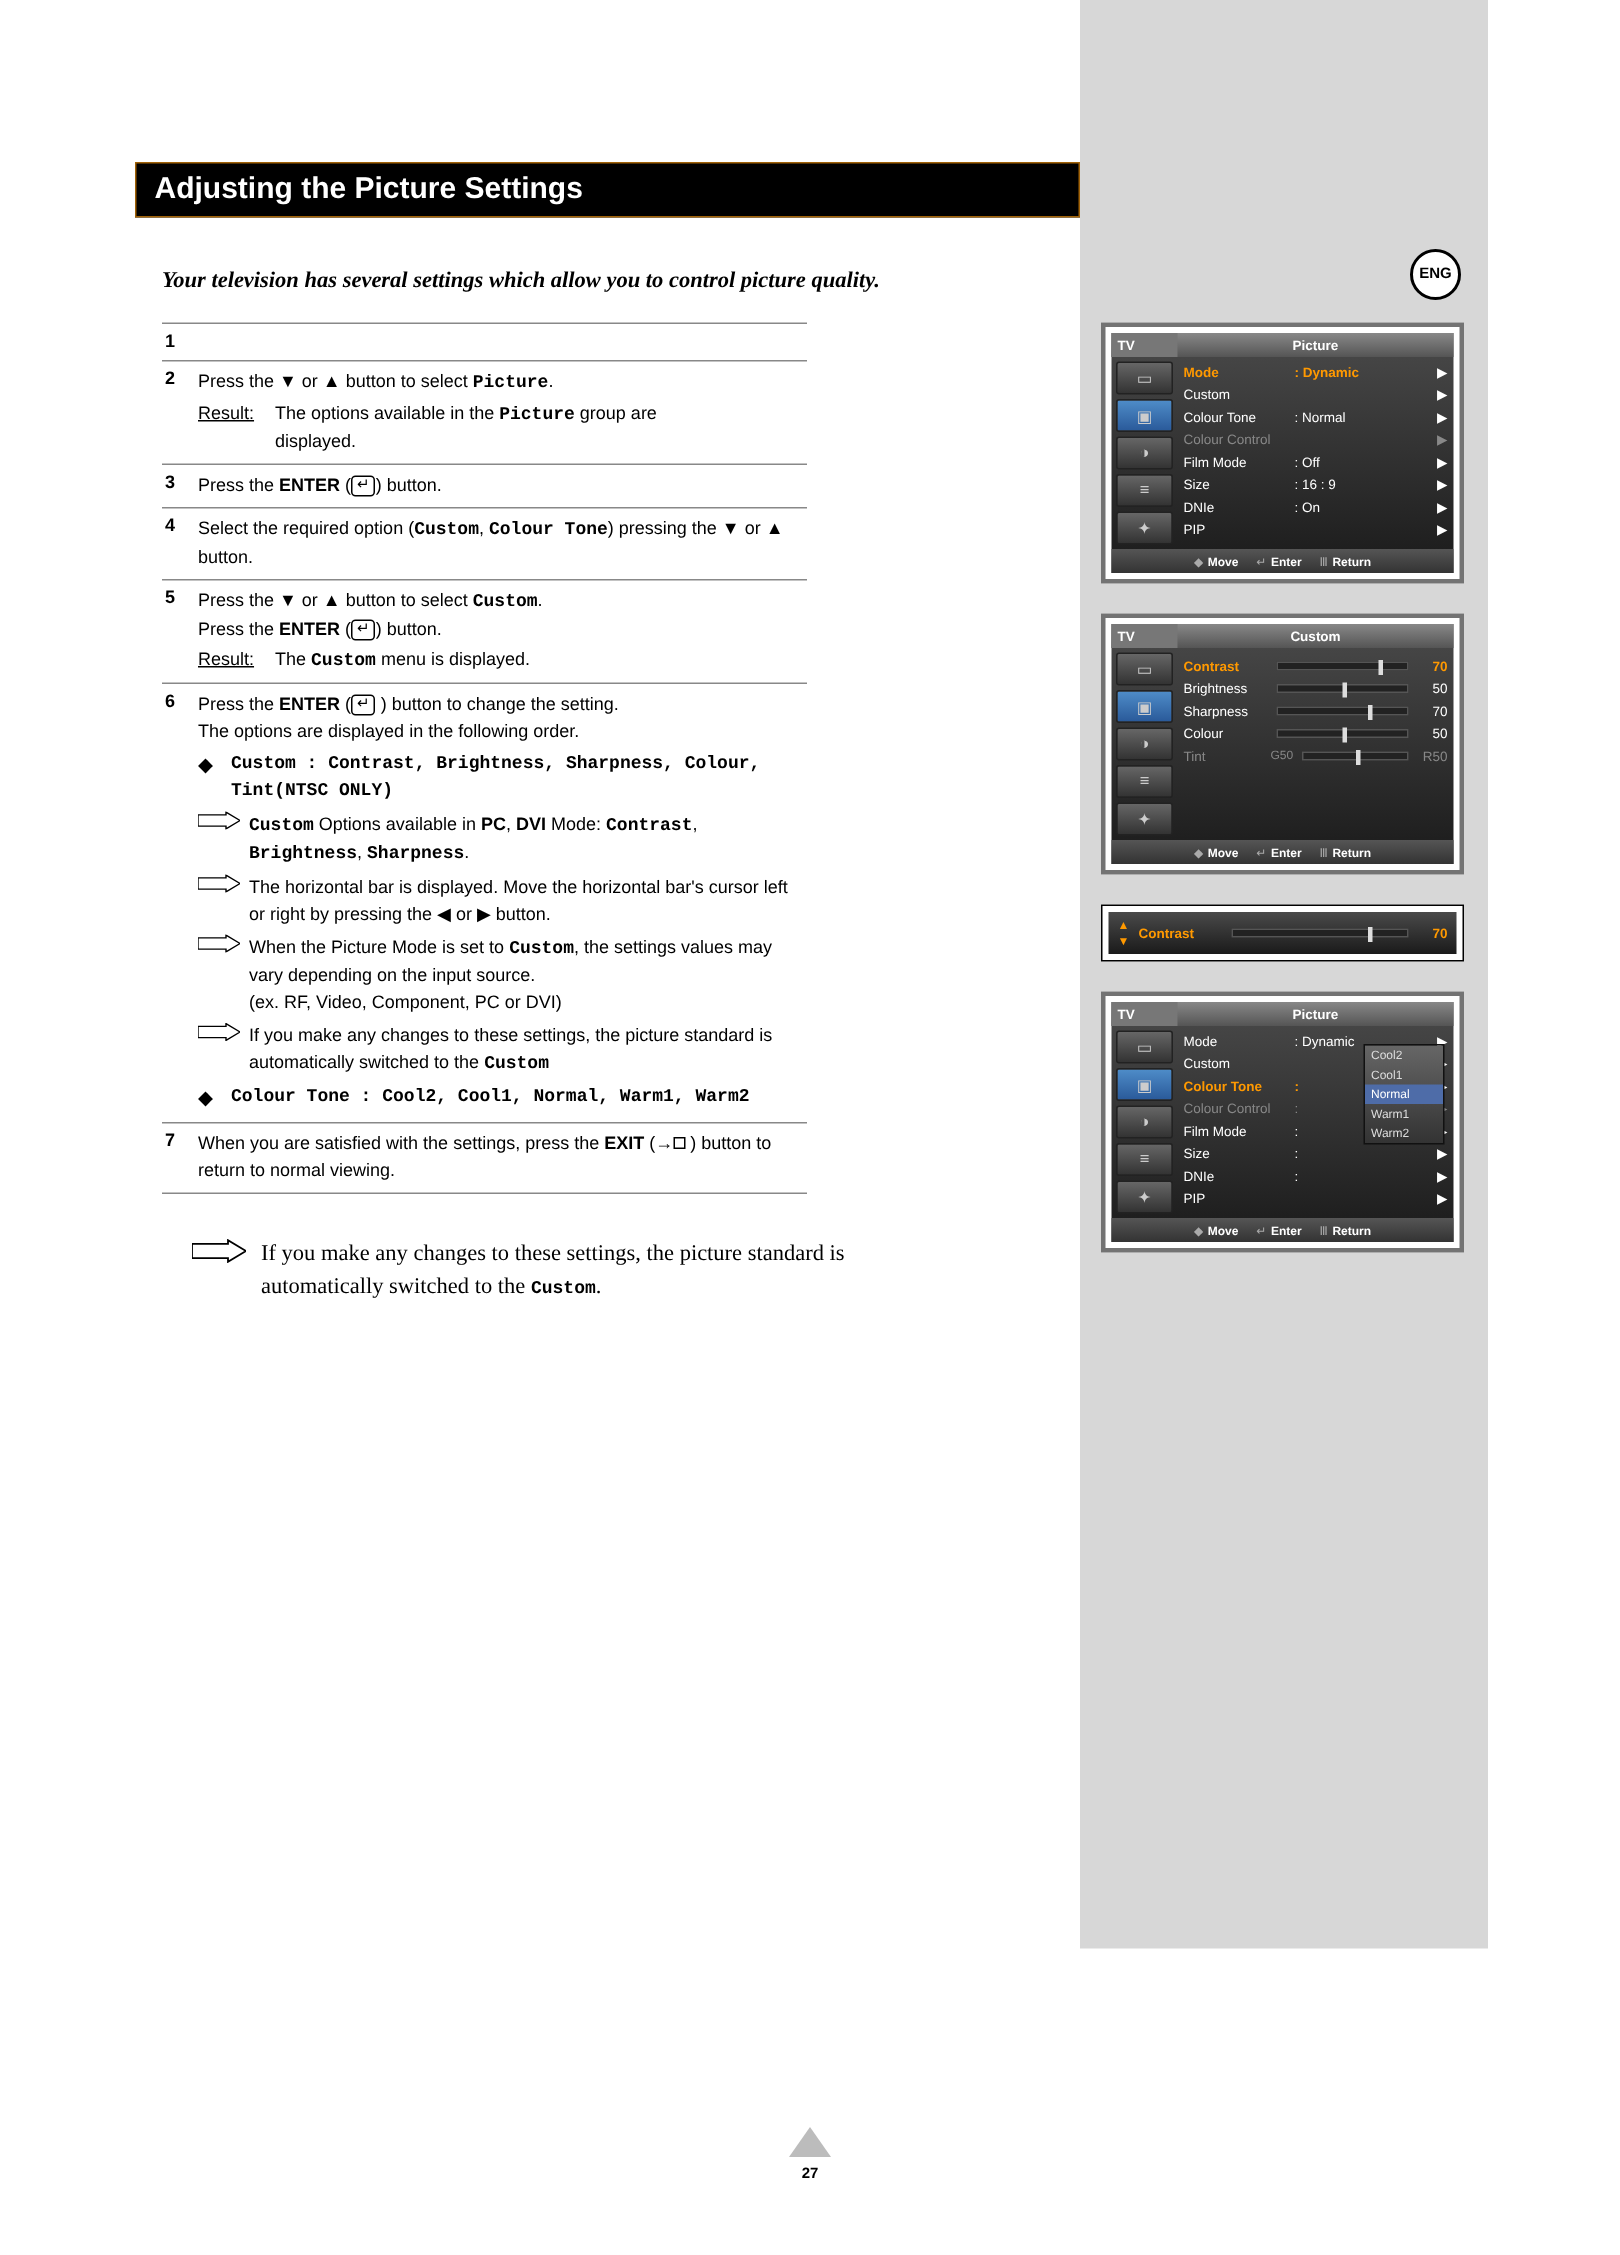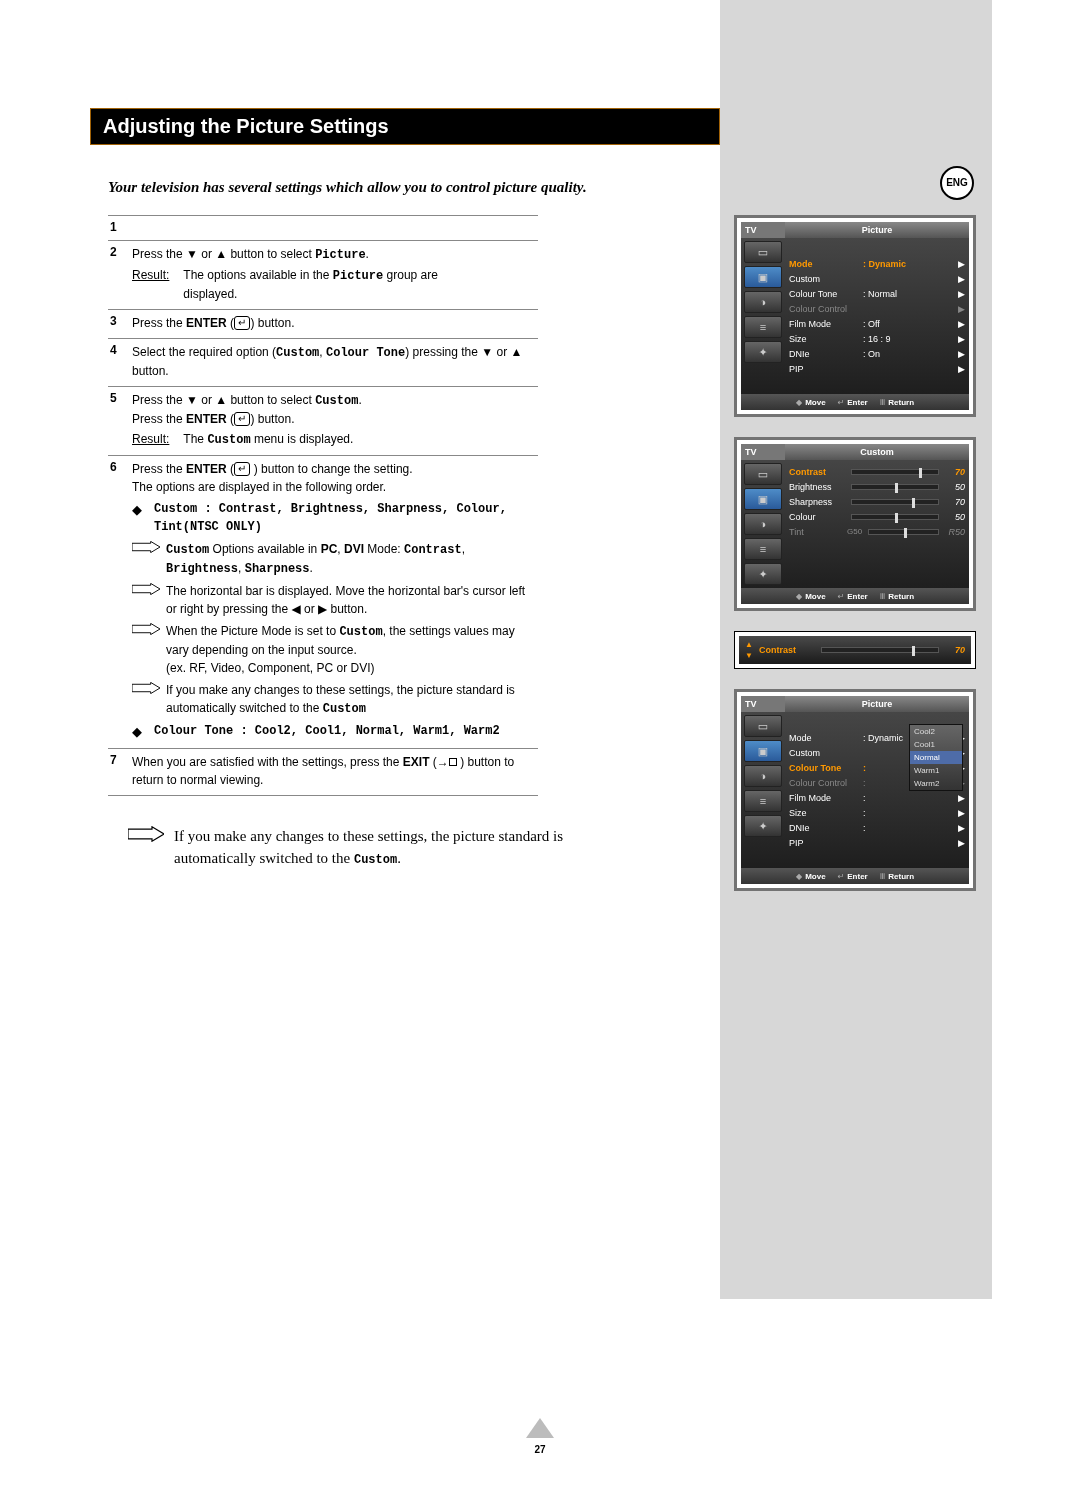--- a/index.html
+++ b/index.html
@@ -155,21 +155,21 @@
   .osd-iconcol .ic {
     height: 22px;
     background: linear-gradient(#666,#333);
     border:1px solid #222;
     border-radius:2px;
     display:flex;align-items:center;justify-content:center;
     color:#ccc;font-size:11px;
   }
   .osd-list {
     flex:1;
-    padding: 18px 4px;
+    padding: 2px 4px;
   }
   .osd-row {
     display:flex;
     align-items:center;
     height: 15px;
     position: relative;
   }
   .osd-row.dim { color:#888; }
   .osd-row .label { width: 74px; }
   .osd-row .val { flex:1; }
@@ -195,21 +195,21 @@
   .slider .slabel { width:58px; }
   .slider.sel .slabel, .slider.sel .snum { color:#f90; font-weight:bold;}
   .slider .sbar {
     flex:1; height:6px; background:#222; border:1px solid #555;
     position:relative; margin: 0 4px;
   }
   .slider .sbar .sknob {
     position:absolute; top:-2px; width:3px; height:10px;
     background:#ddd;
   }
-  .slider .snum { width:22px; text-align:right;font-style:italic;}
+  .slider .snum { width:22px; text-align:right;}
   .mini-osd {
     border:1px solid #000; background:#fff; padding:4px; margin-bottom:20px;
   }
   .mini-osd-inner {
     background: linear-gradient(#4a4a4a,#1a1a1a);
     color:#fff; font-size:9px;
     padding: 4px 6px;
     display:flex; align-items:center;
   }
   .mini-osd-inner .arrcol {

